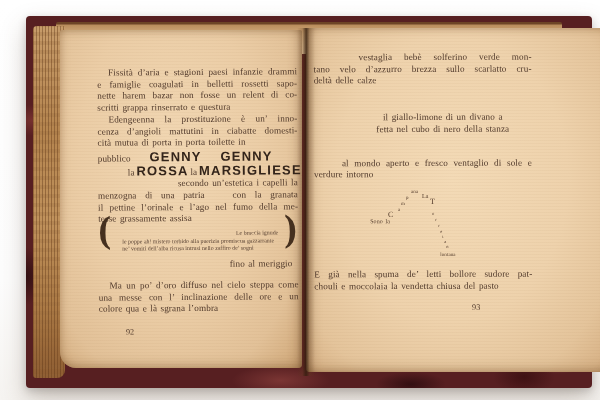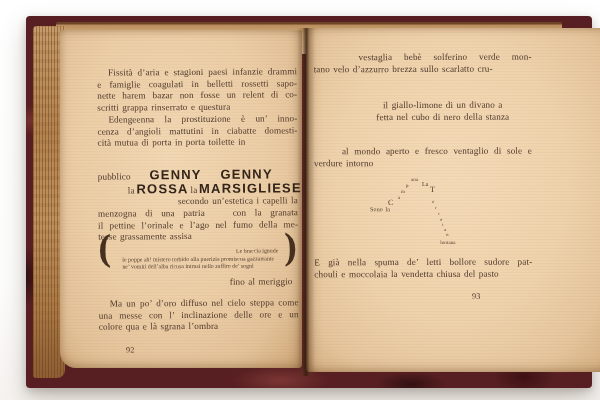--- a/index.html
+++ b/index.html
@@ -68,21 +68,21 @@
   .text-left{left:38px;top:37px;width:200px;transform:rotate(-.4deg);}
   .text-right{left:8px;top:24px;width:218px;transform:rotate(-.2deg);}
   .jblock .t-line{text-align:justify;text-align-last:justify;}
   .jblock .t-line:last-child{text-align-last:left;}
   .ind1 .t-line:first-child{text-indent:11px;}
   .ind3 .t-line:first-child{text-indent:45px;}
   .ind2 .t-line:first-child{text-indent:28px;}
   .centerblock .t-line{text-align:center;padding-left:40px;}
   .rightline{text-align:right;}
 
-  .display1{display:flex;justify-content:space-between;align-items:baseline;width:175px;margin-top:20px;}
+  .display1{display:flex;justify-content:space-between;align-items:baseline;width:175px;margin-top:2px;}
   .display2{display:flex;justify-content:space-between;align-items:baseline;width:174px;margin-left:30px;}
   .bigname{font-family:"Liberation Sans","DejaVu Sans",sans-serif;font-weight:bold;
     font-size:13px;letter-spacing:1.2px;color:#33241a;white-space:nowrap;}
   .smallword{font-size:9.2px;}
 
   .aside{position:relative;height:30px;margin-top:4px;}
   .paren{position:absolute;top:-4px;font-size:30px;font-weight:bold;color:#45301f;
     transform:scaleY(1.25);font-family:"DejaVu Serif",serif;}
   .paren-open{left:-1px;}
   .paren-close{right:0;}
@@ -158,20 +158,21 @@
       <div class="pagenum-left">92</div>
     </div>
   </div>
 
   <div class="page page-right">
     <div class="grain"></div>
     <div class="textcol text-right">
       <div class="jblock ind3">
           <div class="t-line">vestaglia bebè solferino verde mon-</div>
           <div class="t-line">tano velo d’azzurro brezza sullo scarlatto cru-</div>
+          <div class="t-line">deltà delle calze</div>
         </div>
       <div class="centerblock m25">
           <div class="t-line">il giallo-limone di un divano a</div>
           <div class="t-line">fetta nel cubo di nero della stanza</div>
         </div>
       <div class="jblock ind2 m22">
           <div class="t-line">al mondo aperto e fresco ventaglio di sole e</div>
           <div class="t-line">verdure intorno</div>
         </div>
 

